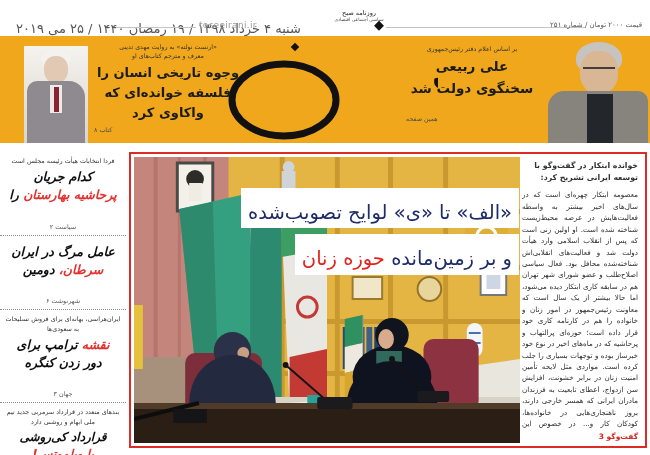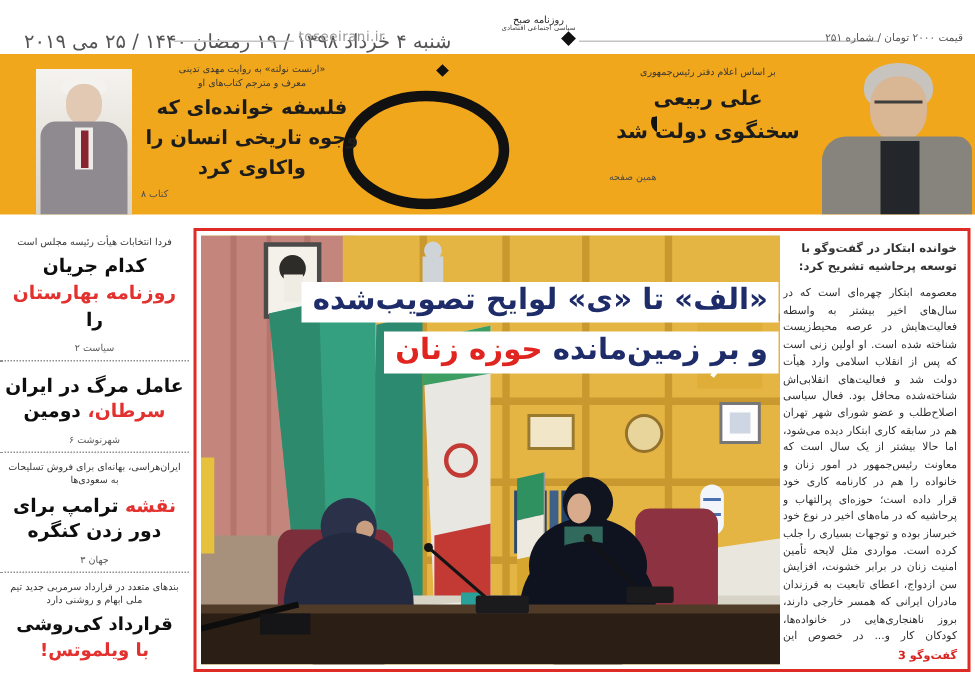--- a/index.html
+++ b/index.html
@@ -43,37 +43,37 @@
   .rb-face{left:34px;top:15px;width:38px;height:43px;background:#d9b794;border-radius:45%;}
   .rb-glasses{left:37px;top:31px;width:32px;height:7px;border-top:2px solid #3f3e3c;}
   .rb-suit{left:2px;top:55px;width:100px;height:52px;background:#87837d;border-radius:16px 10px 0 0;}
   .rb-shirt{left:41px;top:58px;width:26px;height:49px;background:#23262a;}
   
   .sidebar{position:absolute;left:0;top:152px;width:126px;height:296px;background:#fff;}
   .s-item{padding:5px 3px 4px;border-bottom:1px dotted #8f8f8f;text-align:center;}
   .s-item:last-child{border-bottom:none;}
   .s-kicker{font-size:6.4px;color:#333;line-height:1.45;text-align:center;}
   .s-head{font-size:12.5px;font-weight:bold;color:#0e0e0e;line-height:1.42;margin-top:2px;}
-  .s-head .ln{display:block;}
+  .s-head .ln{display:block;font-style:italic;}
   .red{color:#e2312e;}
-  .s-tag{font-size:6.4px;color:#555;margin-top:6px;}
+  .s-tag{font-size:6.4px;color:#555;margin-top:19px;}
   
   .main-block{position:absolute;left:129px;top:152px;width:518px;height:296px;
               box-sizing:border-box;border:2px solid #df2b25;background:#fff;padding:3px;
               display:flex;flex-direction:row;}
   .story-col{width:116px;flex:0 0 116px;display:flex;flex-direction:column;padding:3px 4px 2px 2px;}
   .story-kicker{font-size:7.8px;font-weight:bold;color:#333;line-height:1.5;text-align:right;}
   .story-body{flex:1;margin-top:6px;font-size:7.15px;color:#2e2e2e;line-height:1.6;
               text-align:justify;overflow:hidden;}
   .story-tag{font-size:7.5px;font-weight:bold;color:#d8231f;text-align:right;margin-top:3px;}
   .photo-main{position:relative;flex:1;overflow:hidden;background:#d9bd7a;}
   .photo-main svg{display:block;width:100%;height:100%;}
   .headline-overlay{position:absolute;right:126px;top:34px;display:flex;flex-direction:column;
                     align-items:flex-start;gap:6px;direction:rtl;}
-  .hl-strip{background:#fff;padding:0 7px 3px;font-size:19.5px;font-weight:bold;
+  .hl-strip{background:#fff;padding:13px 7px 3px;font-size:19.5px;font-weight:normal;
             color:#1e2c6a;white-space:nowrap;line-height:1.25;}
 </style>
 </head>
 <body>
 
 <div class="page">
 
   <div class="topbar">
     <div class="tb-date">شنبه ۴ خرداد ۱۳۹۸ / ۱۹ رمضان ۱۴۴۰ / ۲۵ می ۲۰۱۹</div>
     <div class="tb-rule rule-a"></div>
@@ -101,22 +101,22 @@
     <div class="bk-suit"></div>
     <div class="bk-shirt"></div>
     <div class="bk-tie"></div>
   </div>
   <div class="book-text">
     <div class="k">
       <span>«ارنست نولته» به روایت مهدی تدینی</span><br>
       <span>معرف و مترجم کتاب‌های او</span>
     </div>
     <div class="h">
+      <span class="ln" style="display:block">وجوه تاریخی انسان را</span>
       <span class="ln" style="display:block">فلسفه خوانده‌ای که</span>
-      <span class="ln" style="display:block">وجوه تاریخی انسان را</span>
       <span class="ln" style="display:block">واکاوی کرد</span>
     </div>
     <div class="tag">کتاب ۸</div>
   </div>
 
   <div class="spk-text">
     <div class="k">بر اساس اعلام دفتر رئیس‌جمهوری</div>
     <div class="h">
       <span style="display:block">علی ربیعی</span>
       <span style="display:block">سخنگوی دولت شد</span>
@@ -129,21 +129,21 @@
     <div class="rb-glasses"></div>
     <div class="rb-suit"></div>
     <div class="rb-shirt"></div>
   </div>
 
   <div class="sidebar">
     <div class="s-item">
       <div class="s-kicker">فردا انتخابات هیأت رئیسه مجلس است</div>
       <div class="s-head">
         <span class="ln">کدام جریان</span>
-        <span class="ln"><span class="red">روزنامه بهارستان</span><span> را</span></span>
+        <span class="ln"><span class="red">پرحاشیه بهارستان</span><span> را</span></span>
       </div>
       <div class="s-tag">سیاست ۲</div>
     </div>
     <div class="s-item">
       <div class="s-head">
         <span class="ln">عامل مرگ در ایران</span>
         <span class="ln"><span class="red">سرطان،</span><span> دومین</span></span>
       </div>
       <div class="s-tag">شهرنوشت ۶</div>
     </div>
@@ -163,21 +163,21 @@
       </div>
 
     </div>
   </div>
 
   <div class="main-block">
 
     <div class="story-col">
       <div class="story-kicker">
         <span>خوانده ابتکار در گفت‌وگو با</span><br>
-        <span>توسعه پرحاشیه تشریح کرد:</span>
+        <span>توسعه ایرانی تشریح کرد:</span>
       </div>
       <div class="story-body">معصومه ابتکار چهره‌ای است که در سال‌های اخیر بیشتر به واسطه فعالیت‌هایش در عرصه محیط‌زیست شناخته شده است. او اولین زنی است که پس از انقلاب اسلامی وارد هیأت دولت شد و فعالیت‌های انقلابی‌اش شناخته‌شده محافل بود. فعال سیاسی اصلاح‌طلب و عضو شورای شهر تهران هم در سابقه کاری ابتکار دیده می‌شود، اما حالا بیشتر از یک سال است که معاونت رئیس‌جمهور در امور زنان و خانواده را هم در کارنامه کاری خود قرار داده است؛ حوزه‌ای پرالتهاب و پرحاشیه که در ماه‌های اخیر در نوع خود خبرساز بوده و توجهات بسیاری را جلب کرده است. مواردی مثل لایحه تأمین امنیت زنان در برابر خشونت، افزایش سن ازدواج، اعطای تابعیت به فرزندان مادران ایرانی که همسر خارجی دارند، بروز ناهنجاری‌هایی در خانواده‌ها، کودکان کار و... در خصوص این موضوعات با خانم ابتکار به گفت‌وگو نشستیم که می‌خوانید.</div>
       <div class="story-tag">گفت‌وگو 3</div>
     </div>
 
     <div class="photo-main">
       <svg viewBox="0 0 392 286" preserveAspectRatio="none">
         <rect x="0" y="0" width="392" height="286" fill="#d9bd7a"></rect>
         <rect x="0" y="0" width="104" height="214" fill="#c4857c"></rect>
         <line x1="22" y1="0" x2="22" y2="210" stroke="#b5746c" stroke-width="4"></line>

